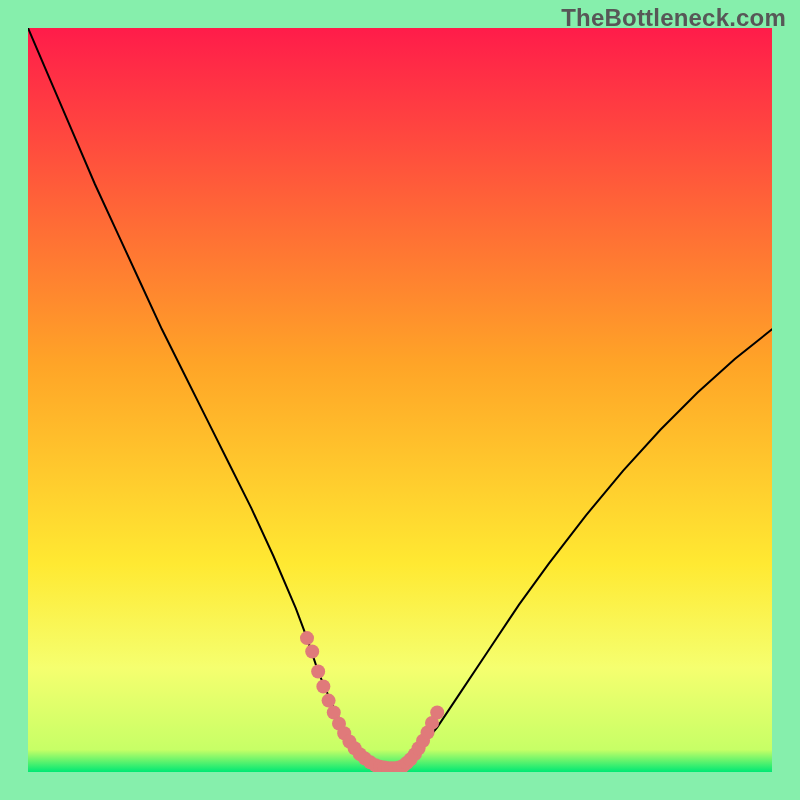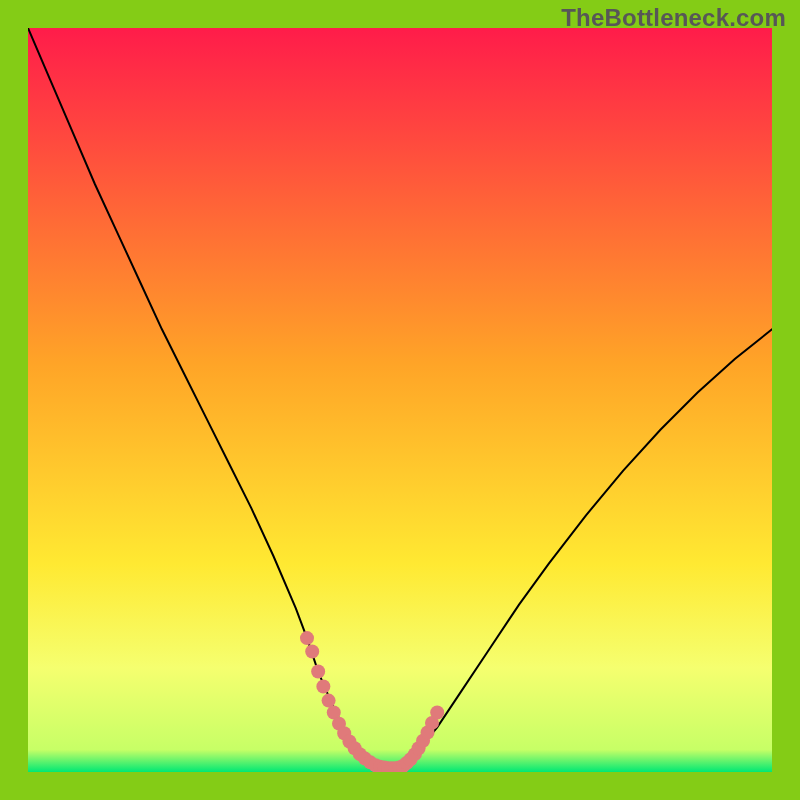--- a/index.html
+++ b/index.html
@@ -7,21 +7,21 @@
     padding: 0;
     width: 800px;
     height: 800px;
     background: #000;
     overflow: hidden;
     font-family: Arial, Helvetica, sans-serif;
   }
   .frame {
     position: absolute;
     inset: 0;
-    background: #84cc16;
+    background: #86efac;
   }
   .watermark {
     position: absolute;
     top: 4px;
     right: 14px;
     color: #575757;
     font-size: 24px;
     font-weight: 600;
     letter-spacing: 0.2px;
     z-index: 10;

